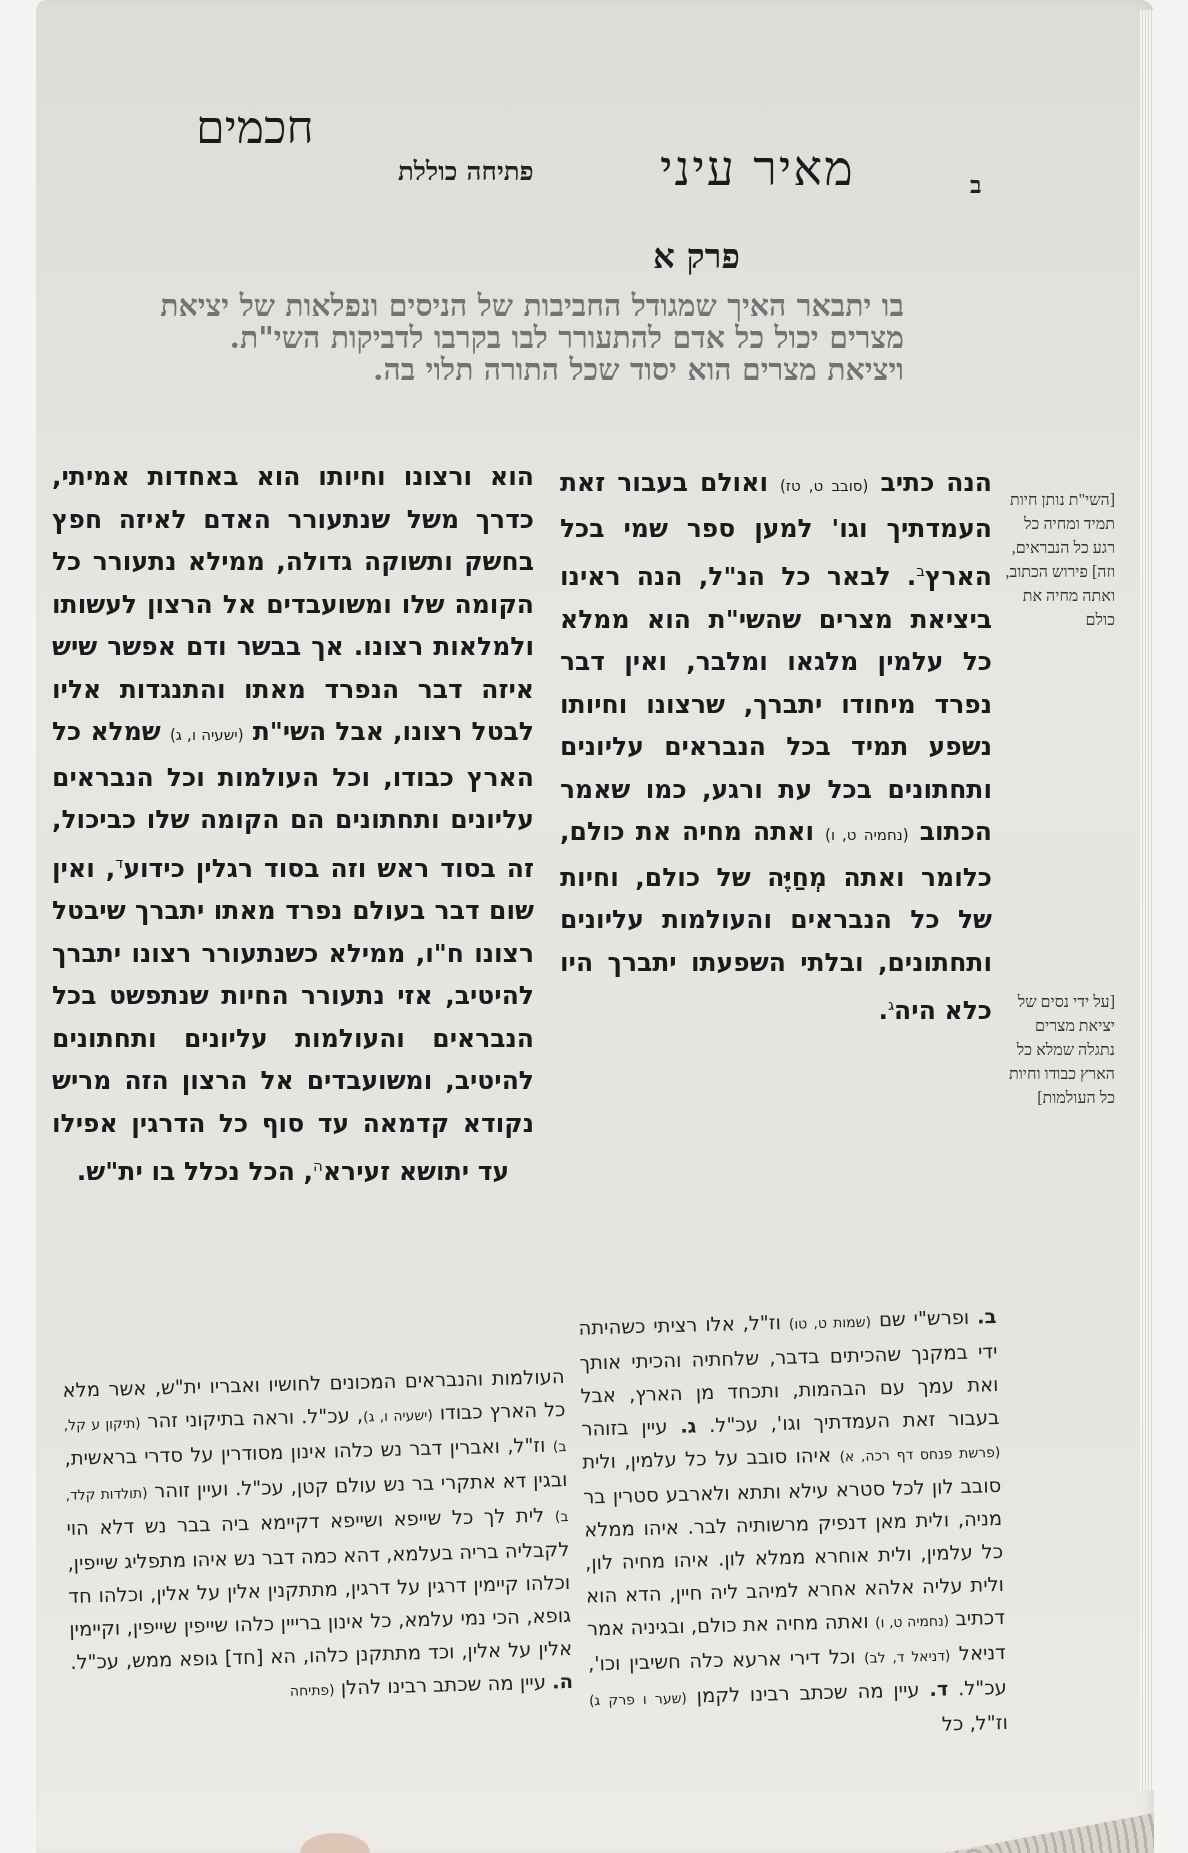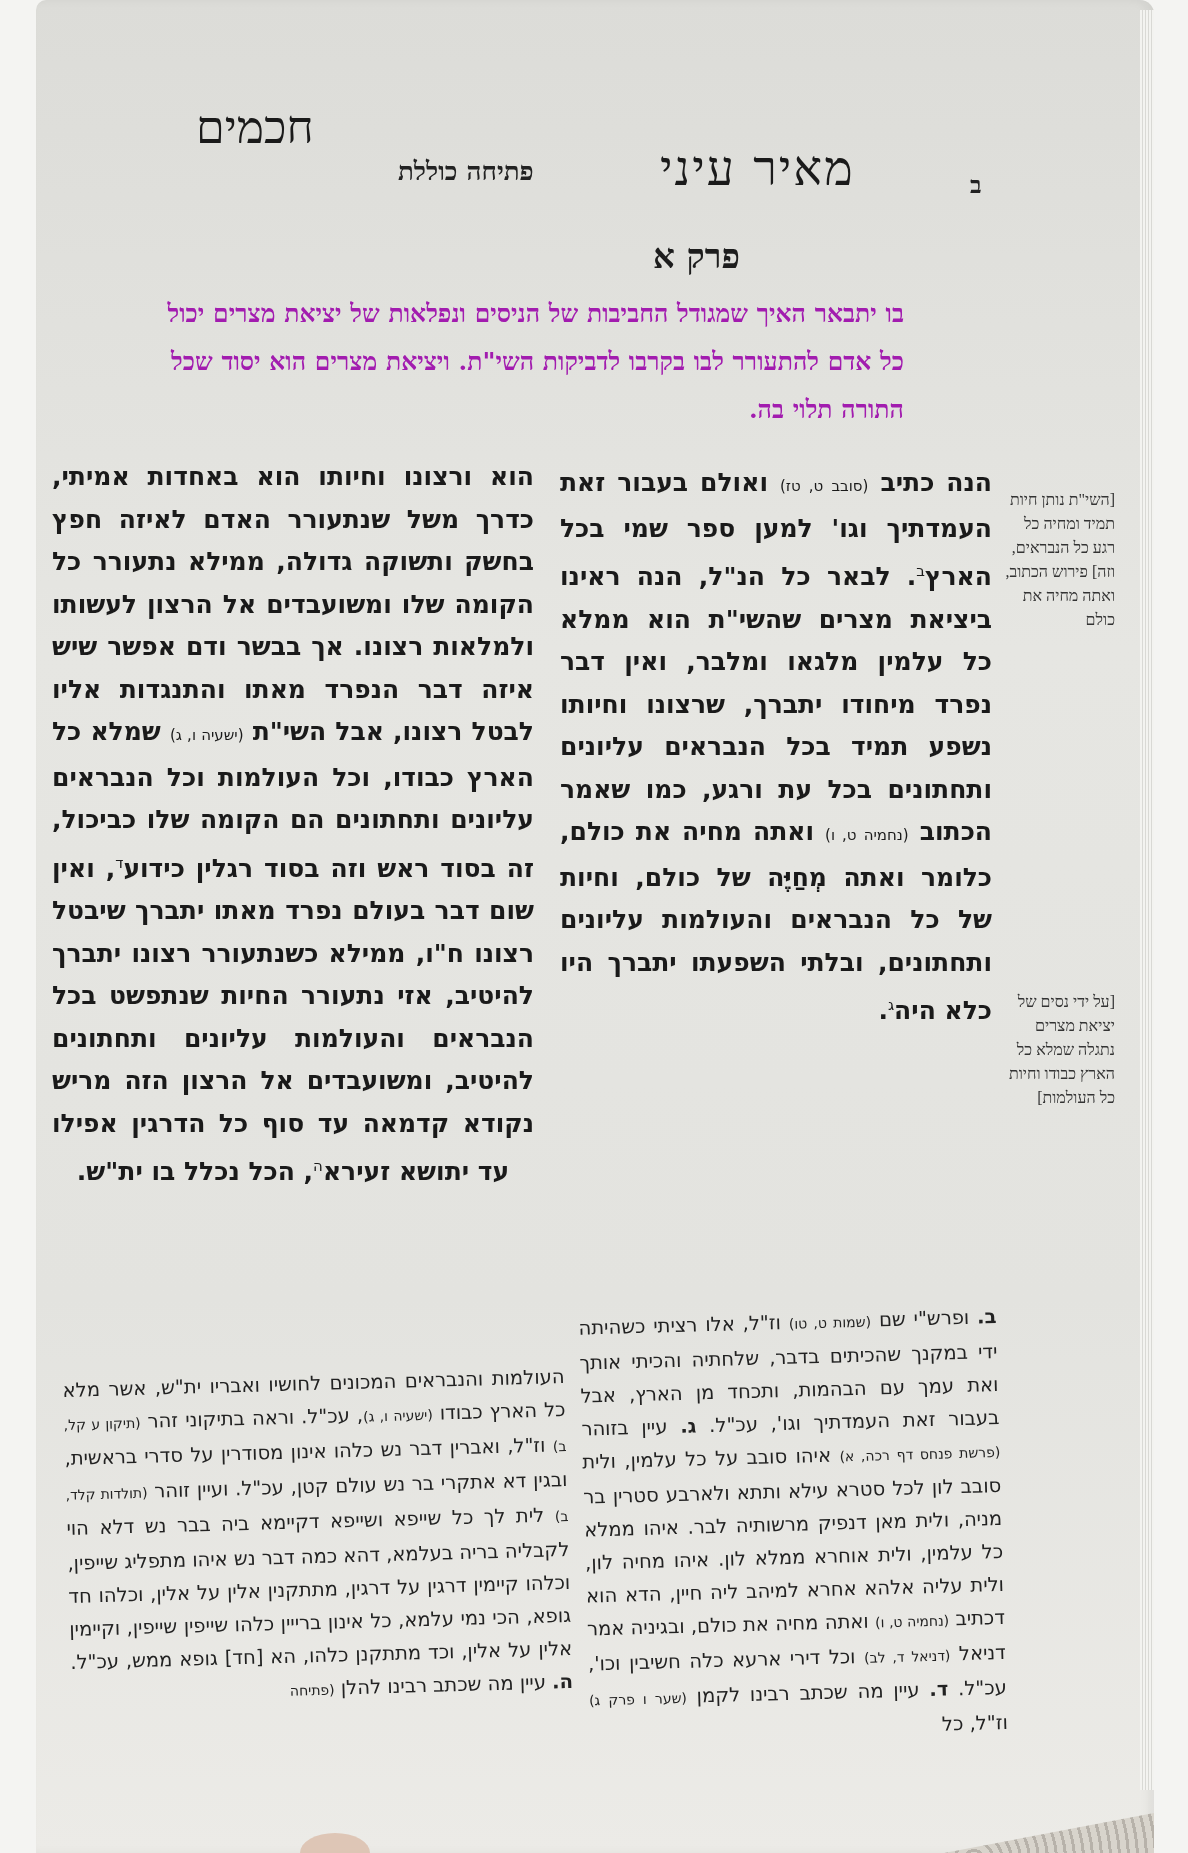--- a/index.html
+++ b/index.html
@@ -29,21 +29,21 @@
     }
     .rtl { direction: rtl; text-align: right; }
     .abs { position: absolute; }
 
     .hdr-letter { left: 970px; top: 170px; font-size: 24px; font-weight: bold; color: #222; }
     .hdr-main { left: 660px; top: 140px; font-size: 48px; font-weight: normal; color: #1a1a1a; letter-spacing: 2px; }
     .hdr-sub { left: 398px; top: 116px; font-size: 26px; font-weight: bold; color: #222; margin-top: 40px; }
     .hdr-right { left: 196px; top: 100px; font-size: 46px; font-weight: normal; color: #1a1a1a; }
 
     .chapter { left: 420px; top: 236px; width: 320px; text-align: right; font-size: 34px; font-weight: bold; color: #1d1d1d; }
-    .summary { left: 150px; top: 290px; width: 754px; font-size: 25px; font-weight: bold; line-height: 48px; color: #a21caf; }
+    .summary { left: 150px; top: 290px; width: 754px; font-size: 30px; font-weight: bold; line-height: 32px; color: #737373; }
 
     .col { font-size: 25px; line-height: 42.5px; color: #1a1a1a; font-family: "DejaVu Sans", sans-serif; font-weight: bold; }
     .col-right { left: 560px; top: 462px; width: 432px; }
     .col-left { left: 52px; top: 456px; width: 482px; }
     .col p { margin: 0; text-align: justify; text-align-last: right; }
     .col .last { text-align-last: center; }
     .ref { font-size: 15px; font-weight: normal; }
     .para-gap { height: 42px; }
 
     .margin-note { font-family: "Liberation Serif", serif; font-size: 16px; line-height: 24px; color: #333; width: 110px; }

